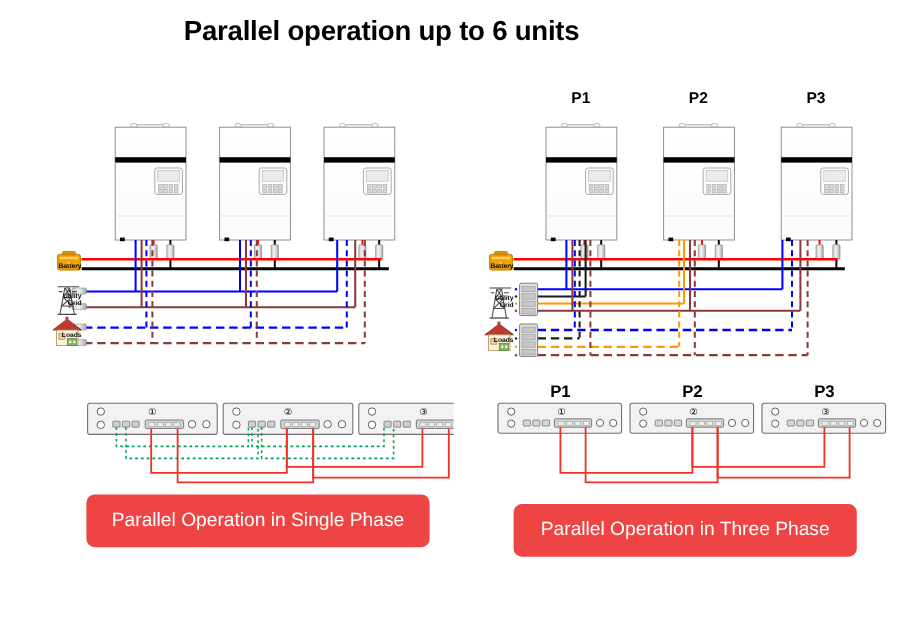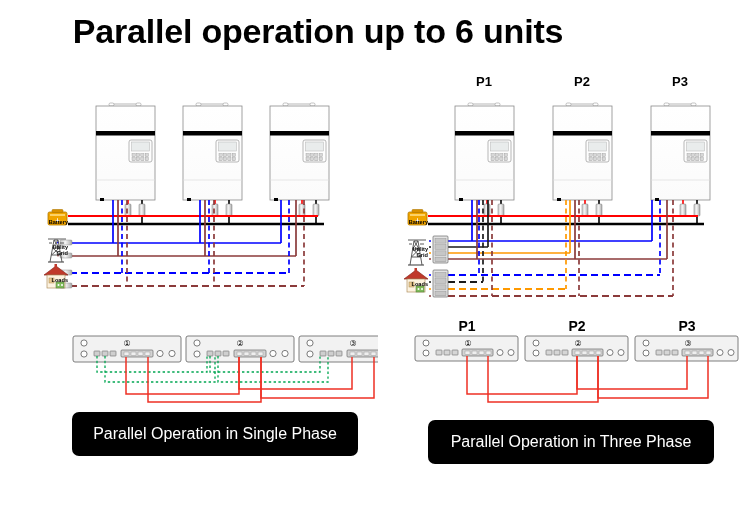--- a/index.html
+++ b/index.html
@@ -1,25 +1,25 @@
 <!DOCTYPE html>
 <html><head>
 <meta charset="utf-8">
 <style>
   html,body{margin:0;padding:0;background:#ffffff;}
   body{width:750px;height:515px;position:relative;overflow:hidden;
        font-family:"Liberation Sans","DejaVu Sans",sans-serif;color:#000;}
   #page-title{position:absolute;top:12px;left:0;width:636px;text-align:center;
-       font-size:34px;font-weight:bold;letter-spacing:-0.2px;}
+       font-size:23px;font-weight:bold;letter-spacing:-0.2px;}
   .panel{position:absolute;top:60px;height:400px;}
   #panel-single{left:8px;width:370px;}
   #panel-three{left:380px;width:362px;}
   .svg-layer{position:absolute;top:0;left:0;}
   .caption{position:absolute;top:412px;height:44px;border-radius:7px;
-       background:#000000;color:#fff;font-size:16px;display:flex;
+       background:#ef4444;color:#fff;font-size:16px;display:flex;
        align-items:center;justify-content:center;}
   #caption-single{left:72px;width:286px;}
   #caption-three{left:428px;width:286px;margin-top:8px;}
   .unit-tag{position:absolute;font-size:13px;font-weight:bold;text-align:center;width:40px;}
   .board-tag{position:absolute;font-size:14px;font-weight:bold;text-align:center;width:40px;}
   .sidelabel{position:absolute;font-size:5.6px;font-weight:bold;text-align:right;
        width:34px;line-height:6.4px;}
 </style>
 </head>
 <body>

